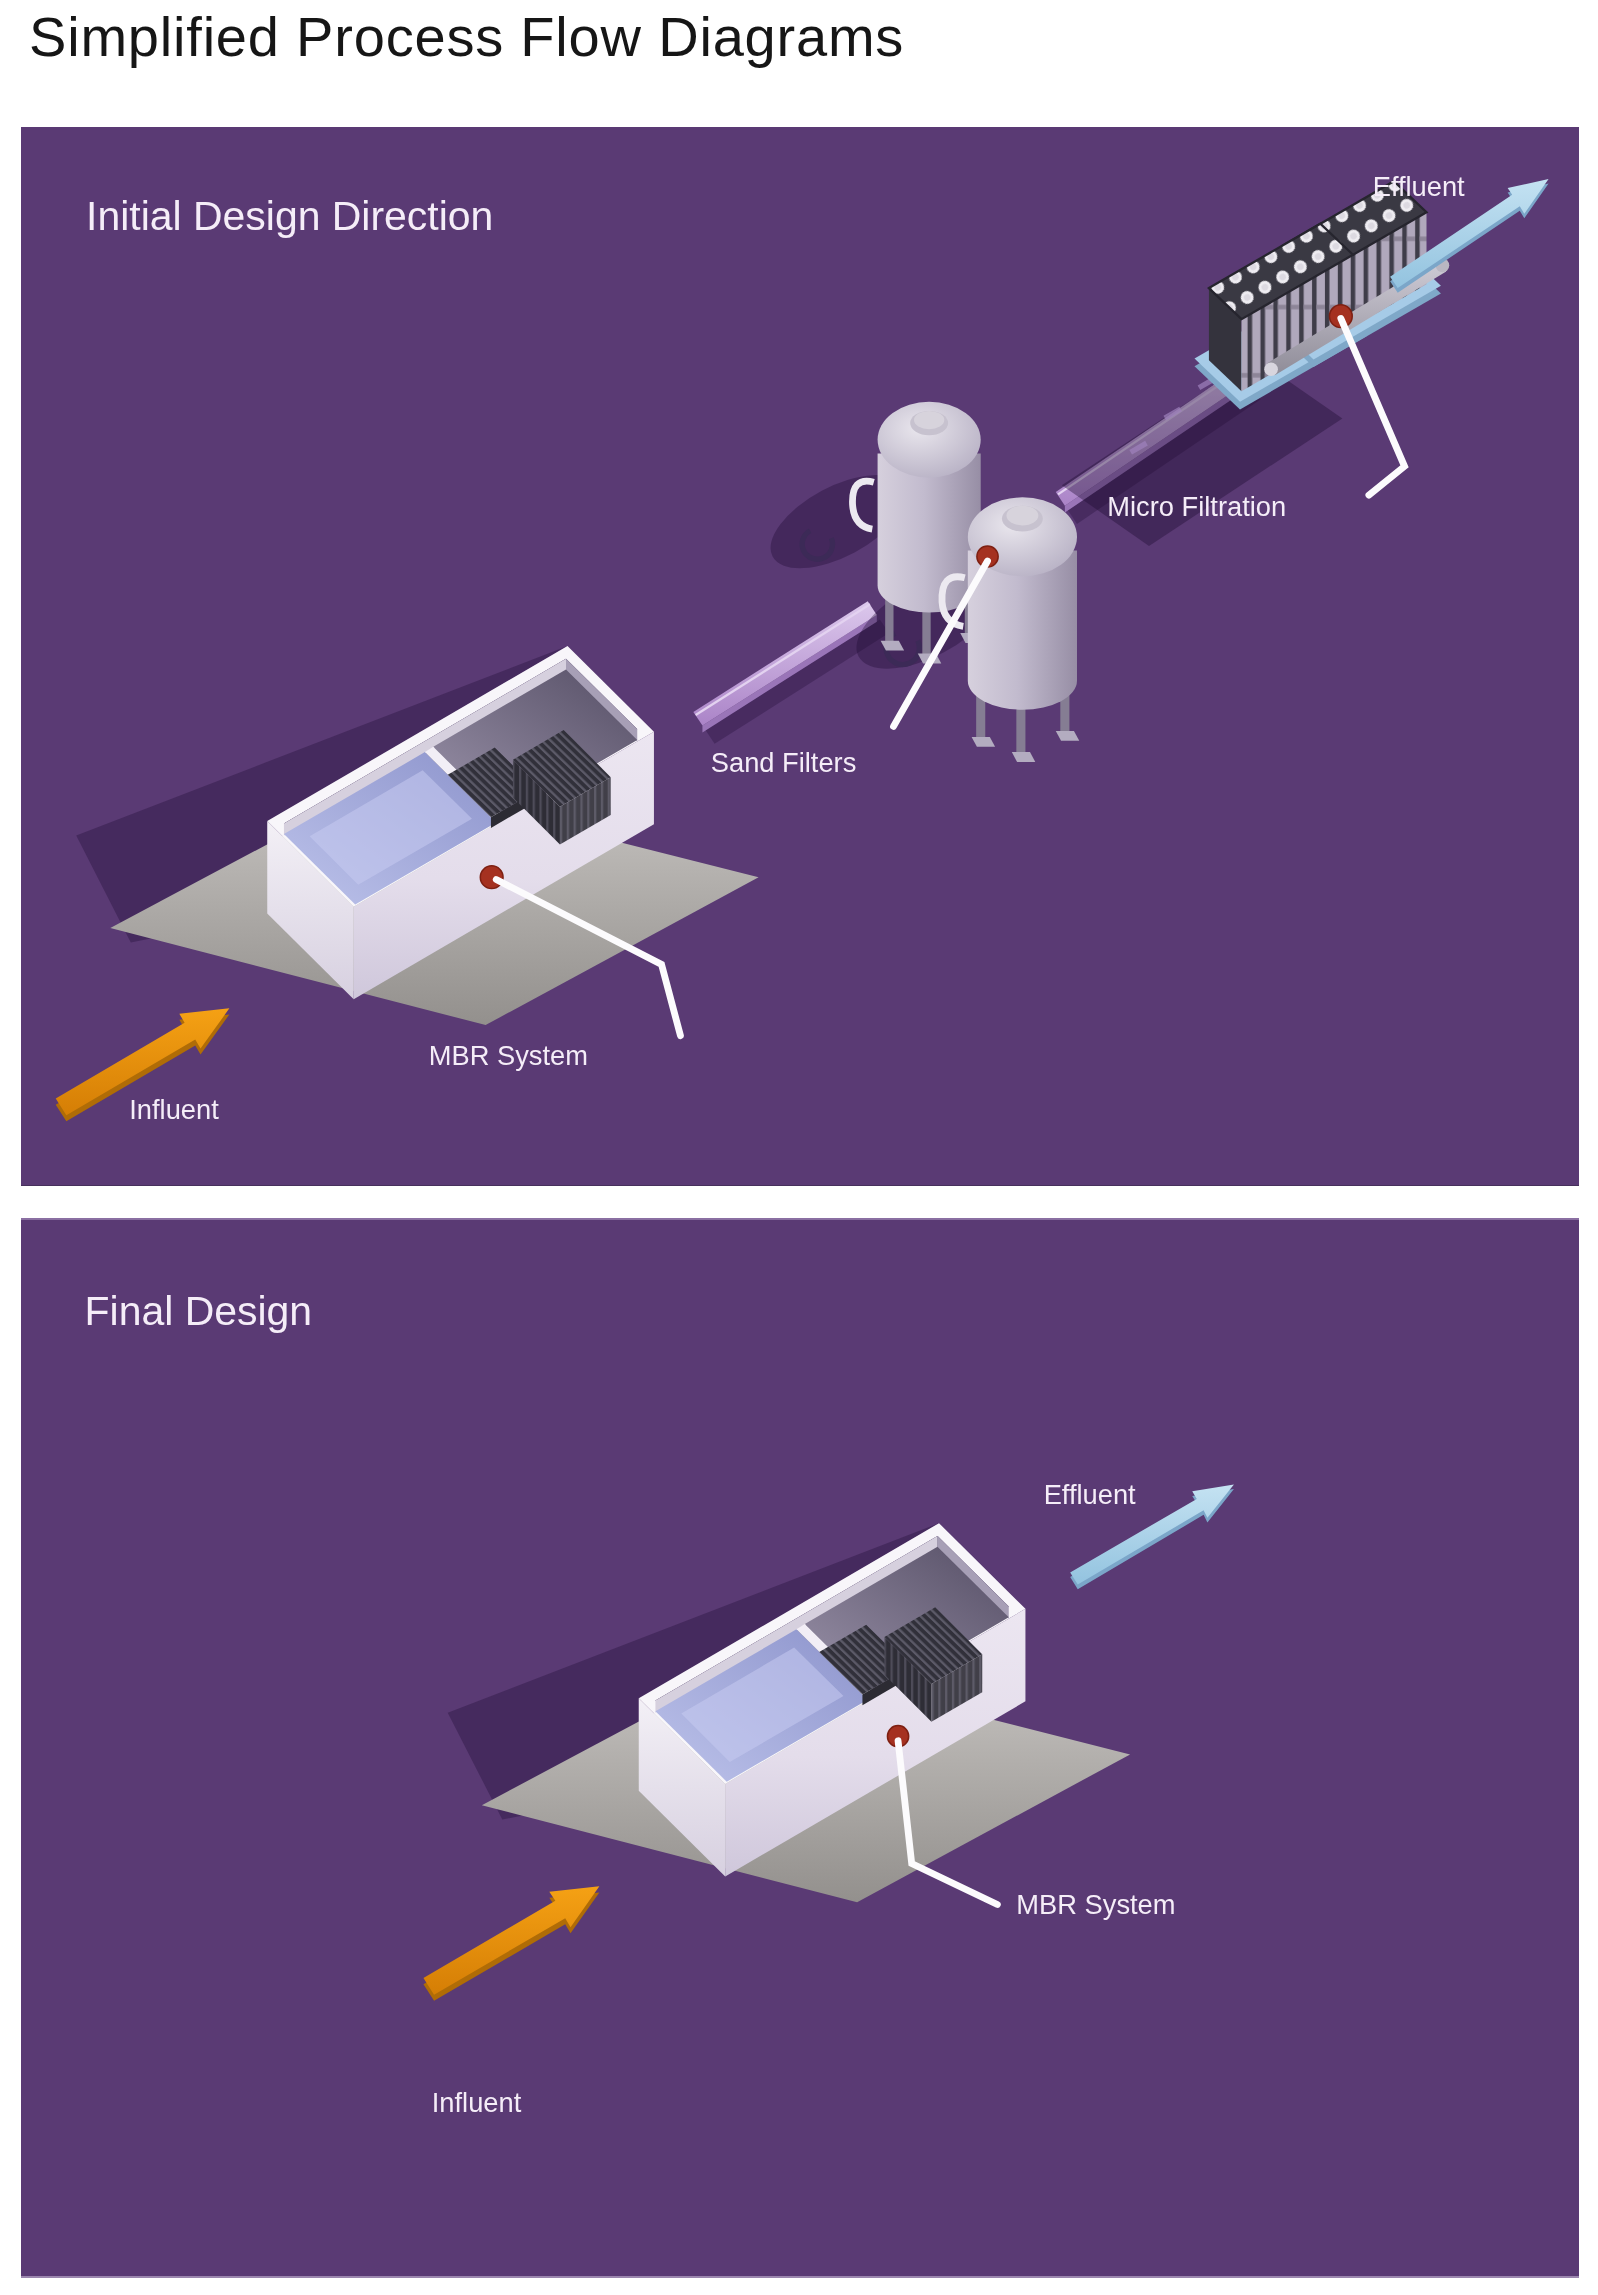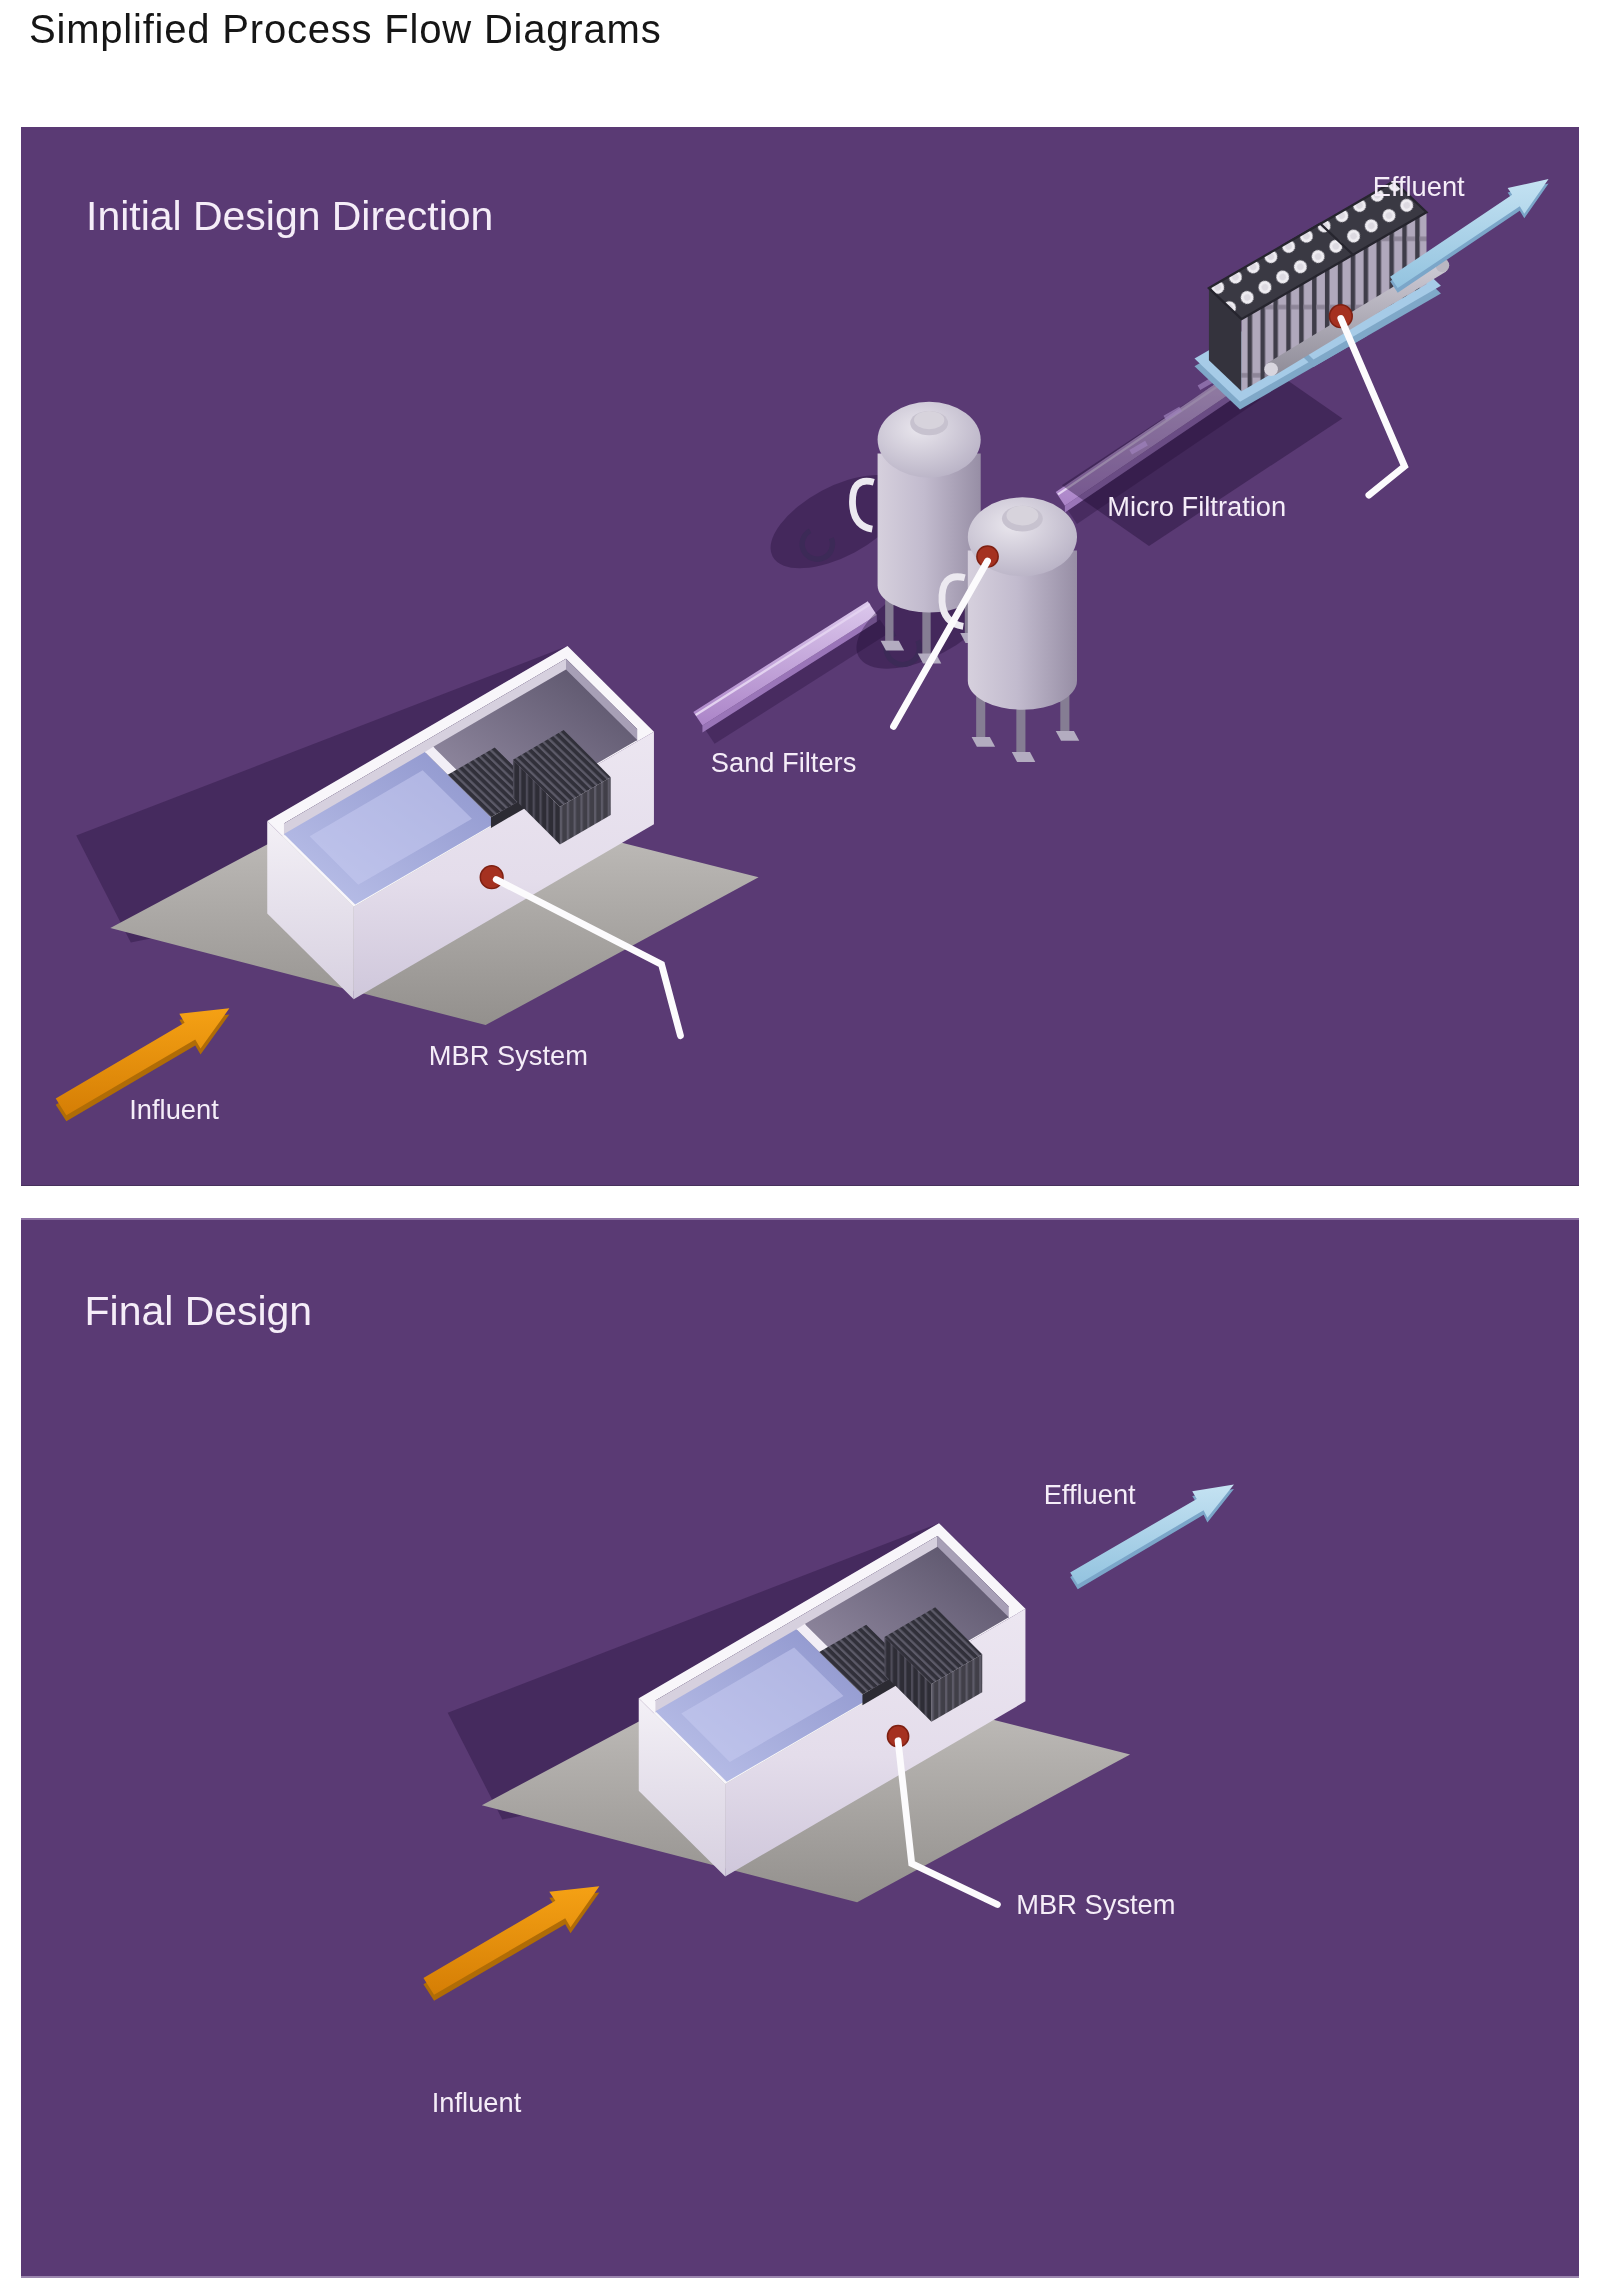--- a/index.html
+++ b/index.html
@@ -1,18 +1,18 @@
 <!DOCTYPE html>
 <html style="font-size:12px"><head>
 <meta charset="utf-8">
 <style>
   html,body{margin:0;padding:0;background:#ffffff;}
   body{width:1599px;height:2295px;position:relative;font-family:"Liberation Sans",sans-serif;overflow:hidden;}
   .page-title{position:absolute;left:29px;top:7.6px;width:1532px;margin:0;
-    font-size:40px;font-weight:400;letter-spacing:0.8px;color:#161616;line-height:1.05;}
+    font-size:56px;font-weight:400;letter-spacing:0.8px;color:#161616;line-height:1.05;}
   .panel{position:absolute;left:20.5px;width:1558px;background:#5a3a74;}
   .panel-initial{top:127px;height:1058px;border-bottom:1.5px solid #47305c;}
   .panel-final{top:1218px;height:1056px;border-top:2.3px solid #8a6fa2;border-bottom:2.3px solid #9b86ae;}
   svg.art{position:absolute;left:0;top:0;}
   svg text{font-family:"Liberation Sans",sans-serif;fill:#f5edf8;}
   text.panel-header{font-size:54px;}
   text.diagram-label{font-size:36px;}
 </style>
 </head>
 <body>

